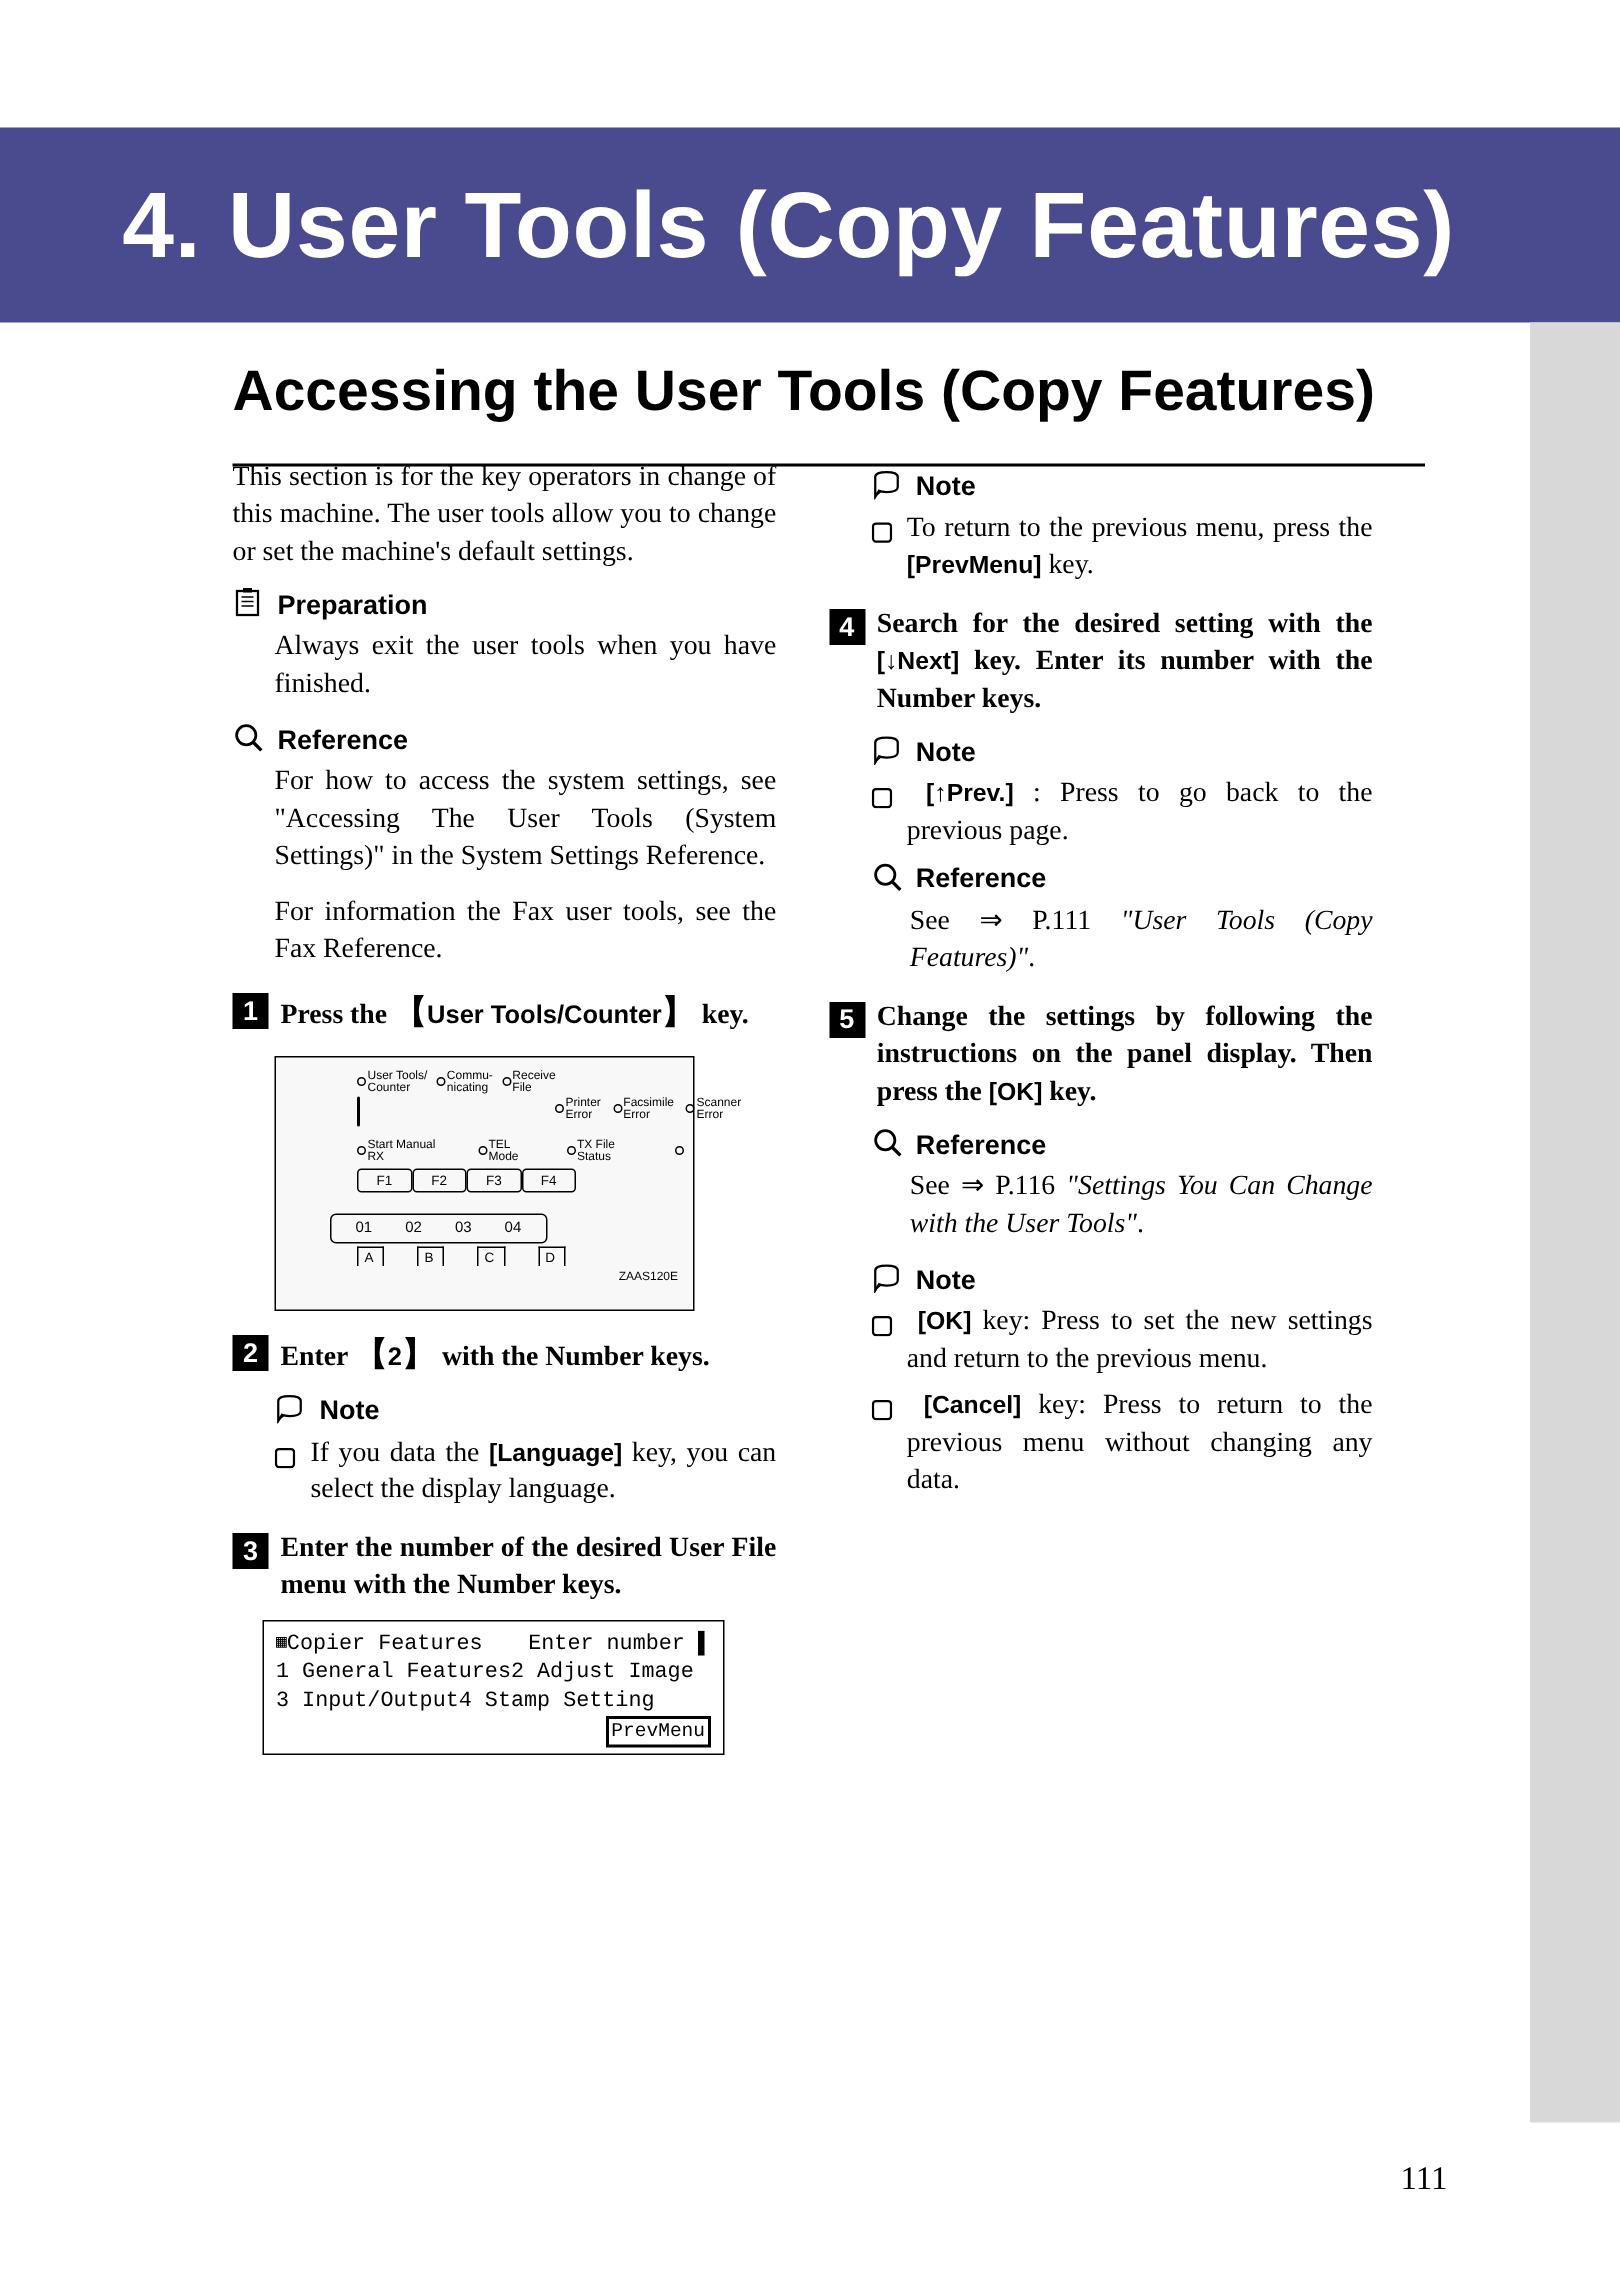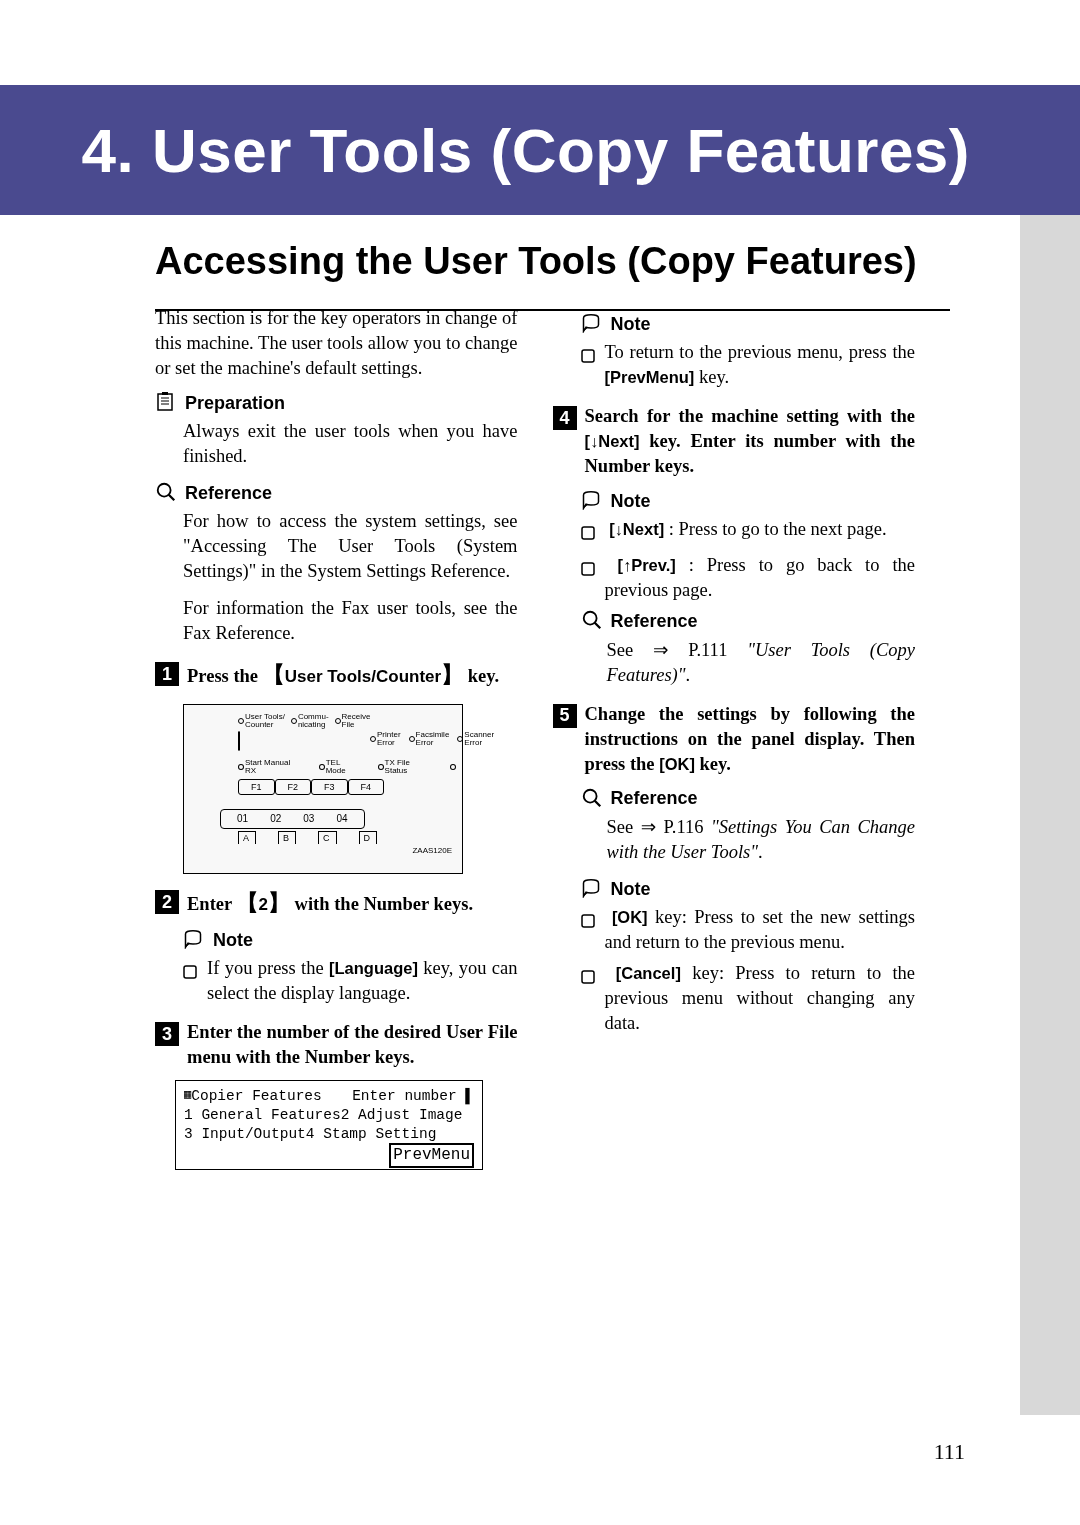--- a/index.html
+++ b/index.html
@@ -273,21 +273,21 @@
     }
     .lcd-title-icon {
       display: inline-block;
       vertical-align: middle;
       font-size: 12px;
     }
     .prevmenu-btn {
       border: 2px solid black;
       padding: 0px 2px;
       font-family: 'Courier New', monospace;
-      font-size: 16px;
+      font-size: 13px;
       float: right;
       background: white;
       border-style: double;
     }
     .bullet-item {
       display: flex;
       align-items: flex-start;
       gap: 10px;
       margin-left: 28px;
       margin-bottom: 6px;
@@ -451,21 +451,21 @@
       </span>
       <span class="heading-text">Note</span>
     </div>
     <div class="bullet-item">
       <span class="bullet-icon">
         <svg width="14" height="14" viewBox="0 0 14 14">
             <rect x="1" y="1" width="12" height="12" rx="2" fill="none" stroke="black" stroke-width="1.5"></rect>
           </svg>
       </span>
       <span class="bullet-text">
-        <span>If you press the </span><span class="key-inline">[Language]</span><span> key, you can select the display language.</span>
+        <span>If you data the </span><span class="key-inline">[Language]</span><span> key, you can select the display language.</span>
       </span>
     </div>
 
     <div class="step-item">
       <span class="step-number">3</span>
       <span class="step-text">Enter the number of the desired User File menu with the Number keys.</span>
     </div>
 
     <div class="lcd-display">
       <div class="lcd-row">
@@ -503,50 +503,40 @@
           </svg>
       </span>
       <span class="bullet-text">
         <span>To return to the previous menu, press the </span><span class="key-inline">[PrevMenu]</span><span> key.</span>
       </span>
     </div>
 
     <div class="step-item">
       <span class="step-number">4</span>
       <span class="step-text">
-        <span>Search for the machine setting with the </span><span class="key-inline">[↓Next]</span><span> key. Enter its number with the Number keys.</span>
+        <span>Search for the desired setting with the </span><span class="key-inline">[↓Next]</span><span> key. Enter its number with the Number keys.</span>
       </span>
     </div>
 
     <div class="note-heading">
       <span class="note-icon">
         <svg viewBox="0 0 24 24" width="20" height="20">
             <path d="M 3 22 L 3 6 Q 3 2 12 2 Q 21 2 21 6 L 21 14 Q 21 18 12 18 Q 8 18 6 17 Z" fill="none" stroke="black" stroke-width="1.8"></path>
             <path d="M 6 17 L 3 22 L 8 18" fill="black"></path>
           </svg>
       </span>
       <span class="heading-text">Note</span>
     </div>
     <div class="bullet-item">
       <span class="bullet-icon">
         <svg width="14" height="14" viewBox="0 0 14 14">
             <rect x="1" y="1" width="12" height="12" rx="2" fill="none" stroke="black" stroke-width="1.5"></rect>
           </svg>
       </span>
       <span class="bullet-text">
-        &nbsp;<span class="key-inline">[↓Next]</span><span> : Press to go to the next page.</span>
-      </span>
-    </div>
-    <div class="bullet-item">
-      <span class="bullet-icon">
-        <svg width="14" height="14" viewBox="0 0 14 14">
-            <rect x="1" y="1" width="12" height="12" rx="2" fill="none" stroke="black" stroke-width="1.5"></rect>
-          </svg>
-      </span>
-      <span class="bullet-text">
         &nbsp;<span class="key-inline">[↑Prev.]</span><span> : Press to go back to the previous page.</span>
       </span>
     </div>
 
     <div class="ref-heading" style="margin-left:28px">
       <span class="ref-icon">
         <svg viewBox="0 0 24 24" width="22" height="22">
             <circle cx="10" cy="10" r="7" fill="none" stroke="black" stroke-width="2"></circle>
             <line x1="15" y1="15" x2="21" y2="21" stroke="black" stroke-width="2.5"></line>
           </svg>

